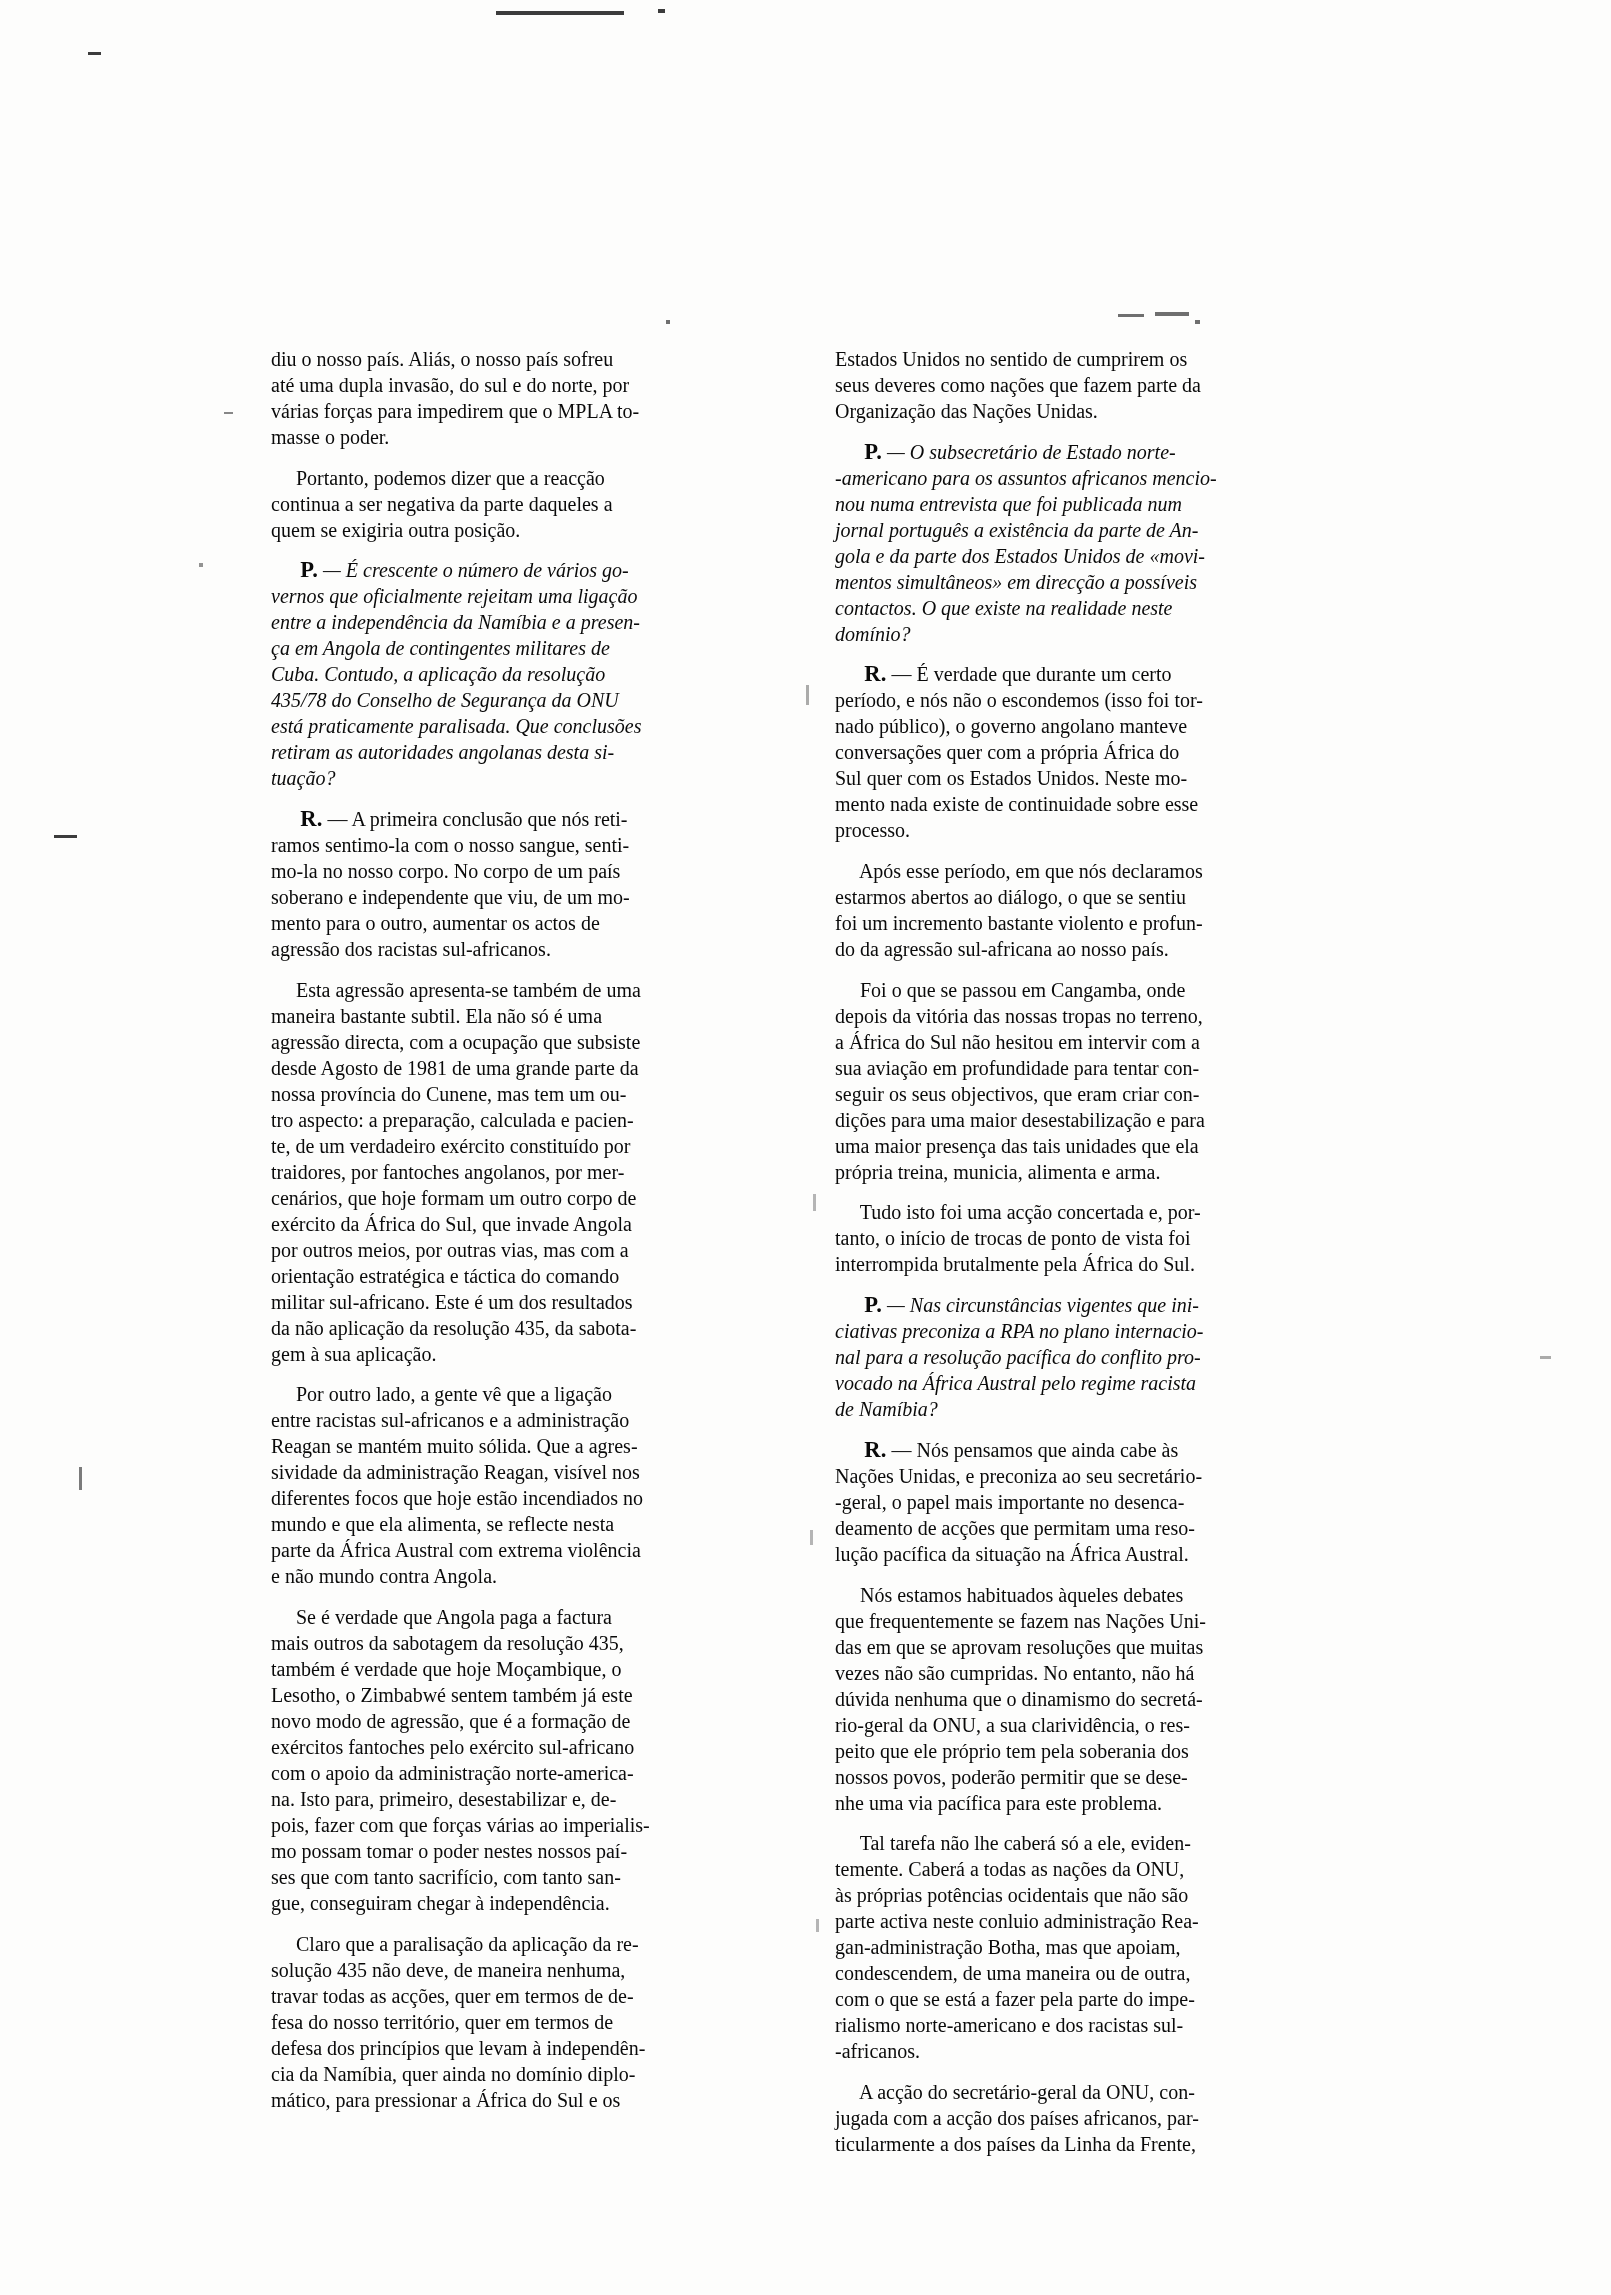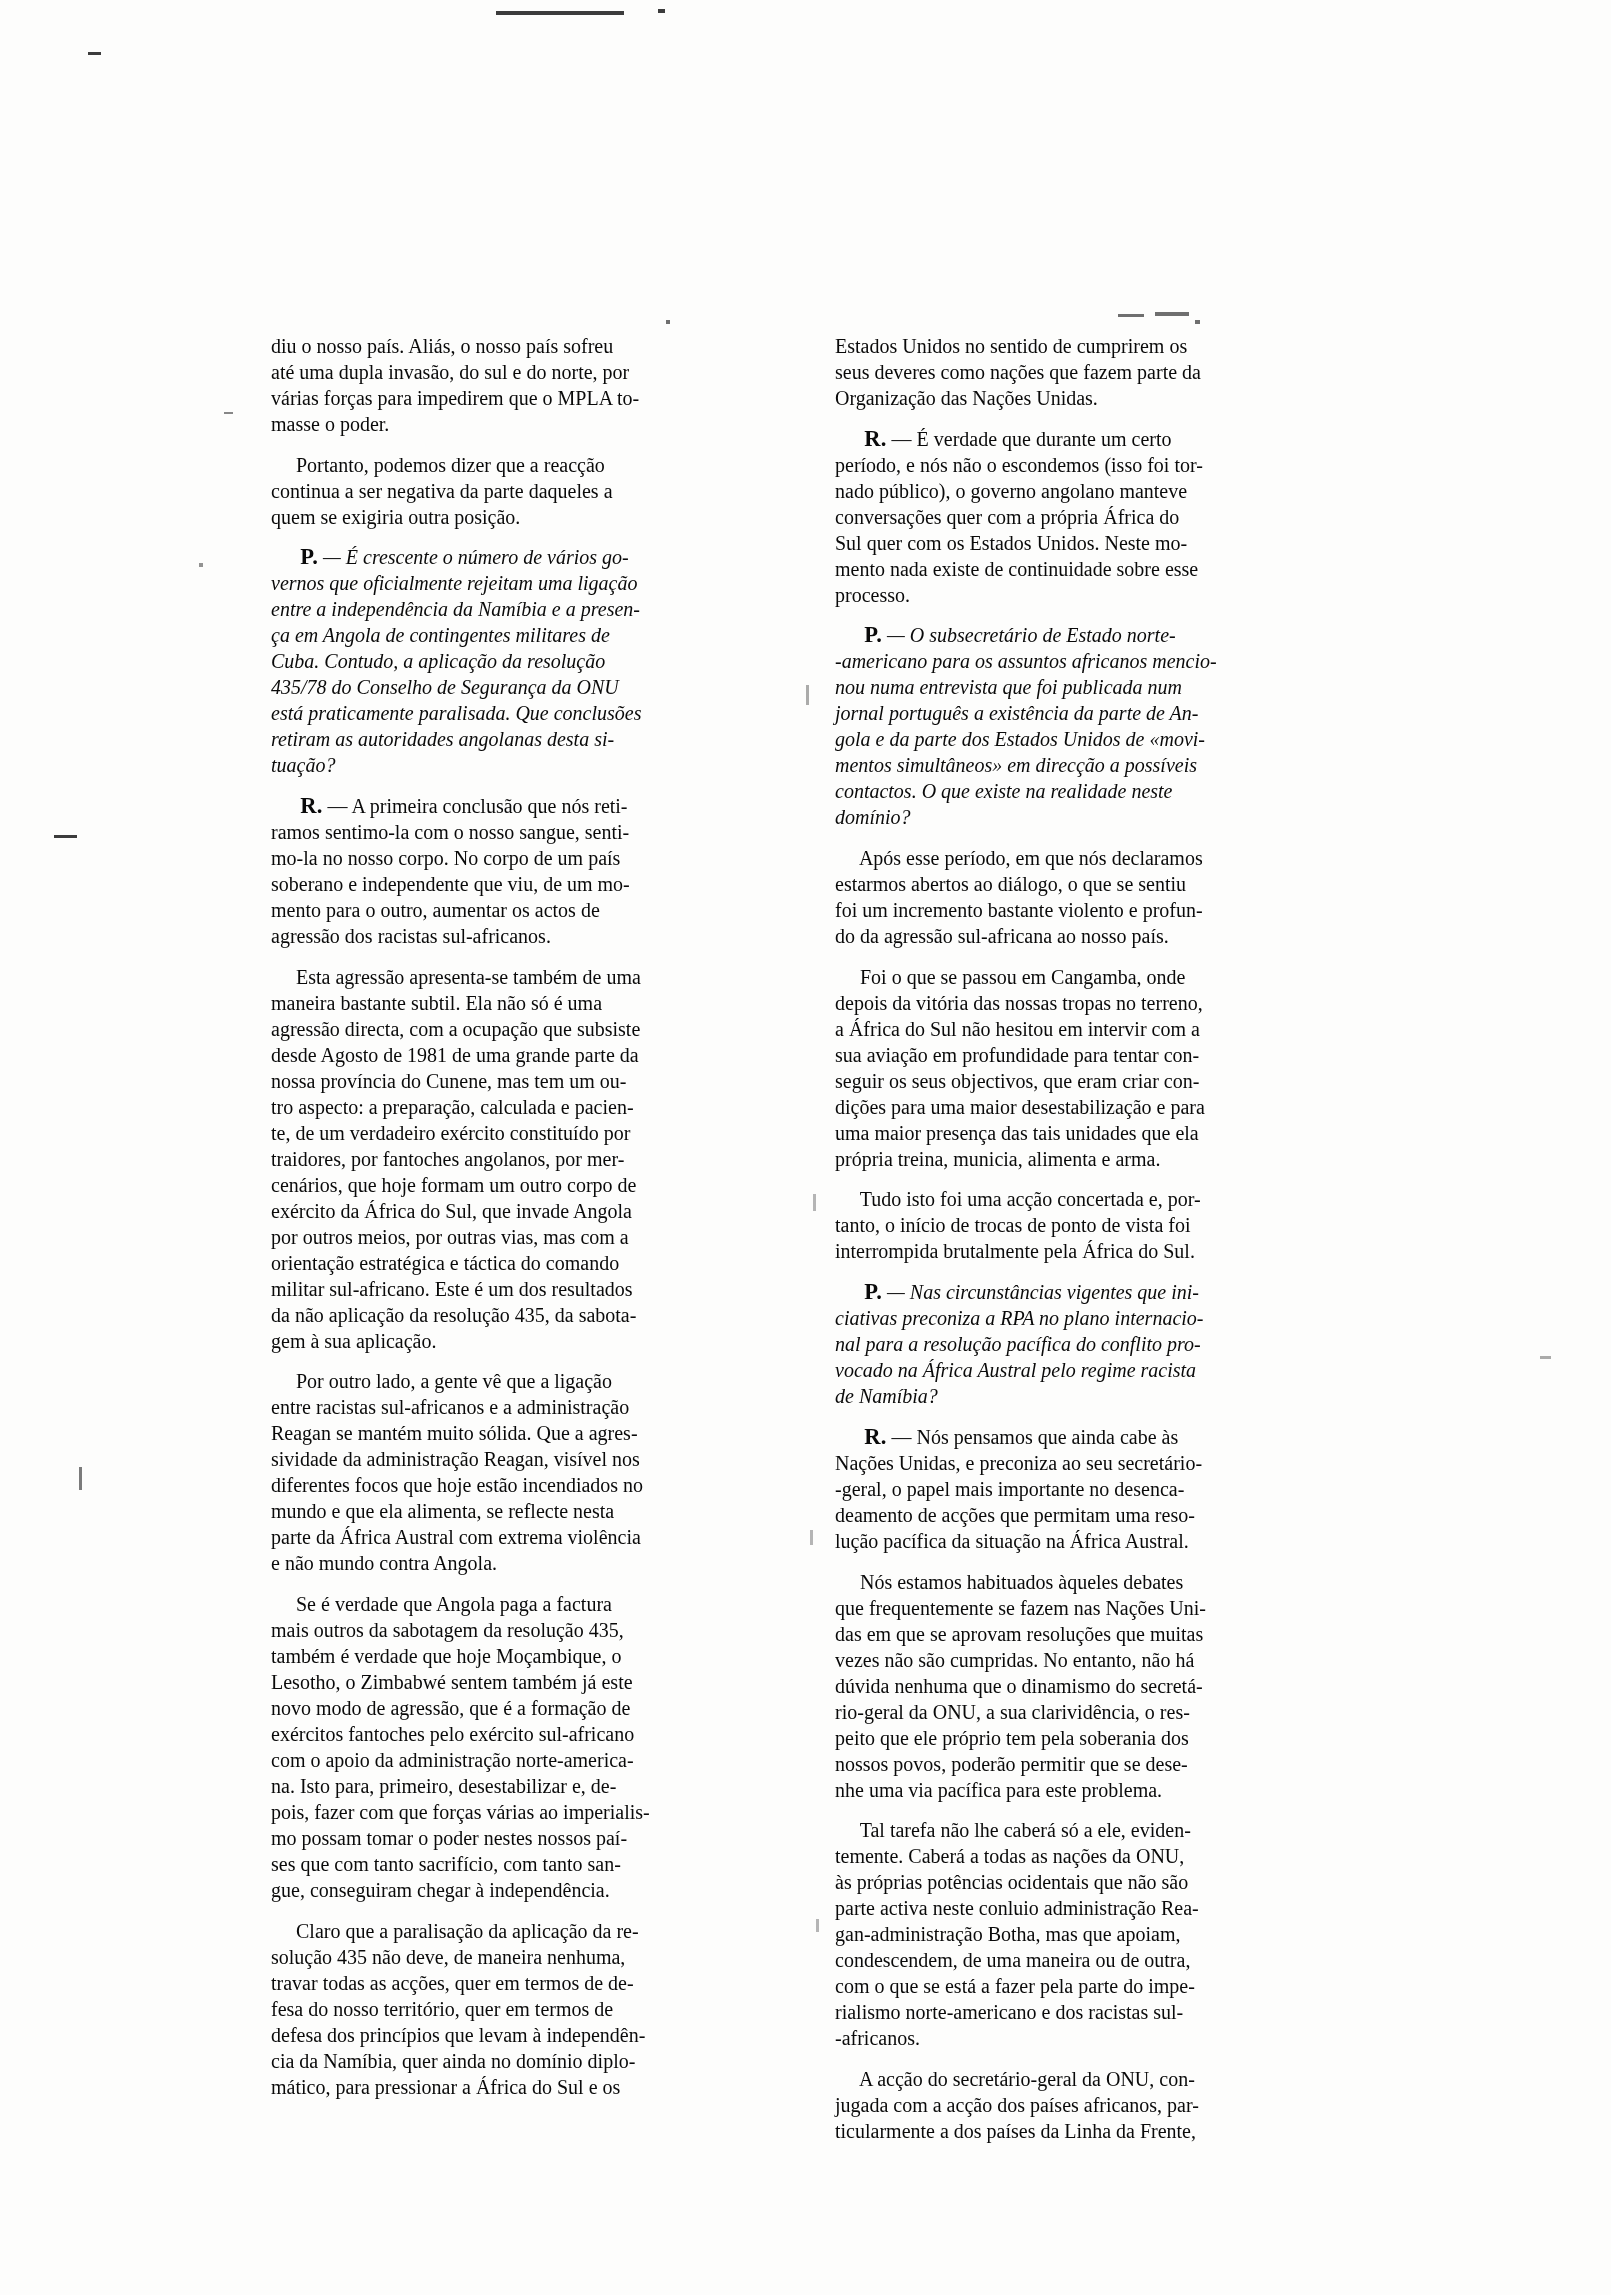--- a/index.html
+++ b/index.html
@@ -36,21 +36,21 @@
   .mark-col-sep-a { left: 806px; top: 685px;width: 2.5px;   height: 19.7px; opacity:.35;}
   .mark-col-sep-b { left: 813px; top: 1194px;width: 2.5px;   height: 16.7px; opacity:.3;}
   .mark-col-sep-c { left: 810px; top: 1530px;width: 2.5px;   height: 14.7px; opacity:.3;}
   .mark-col-sep-d { left: 816px; top: 1919px;width: 2.5px;   height: 12.8px; opacity:.3;}
   .mark-l-dot-1   { left: 199px;  top: 563px;width: 3.9px;   height: 3.9px;  opacity:.45;}
   .mark-r-edge    { left: 1540px; top: 1356px;width: 10.8px;  height: 2.5px;  opacity:.35;}
 
   
   .col {
     position: absolute;
-    top: 333px;
+    top: 346px;
     width: 526px;
     font-size: 20px;
     line-height: 26px;
     text-align: justify;
     text-justify: inter-word;
   }
   #col-left  { left: 271px; }
   #col-right { left: 835px; }
 
   .para {
@@ -184,40 +184,40 @@
         <span class="line j" style="white-space: pre;">cia da Namíbia, quer ainda no domínio diplo-</span>
         <span class="line">mático, para pressionar a África do Sul e os</span>
       </p>
     </div>
   <div class="col" id="col-right">
       <p class="para">
         <span class="line j" style="white-space: pre;">Estados Unidos no sentido de cumprirem os</span>
         <span class="line j" style="white-space: pre;">seus deveres como nações que fazem parte da</span>
         <span class="line">Organização das Nações Unidas.</span>
       </p>
-      <p class="para spaced">
-        <span class="line j" style="white-space: pre;"><span class="qlabel">     R.</span><span> — É verdade que durante um certo</span></span>
-        <span class="line j" style="white-space: pre;">período, e nós não o escondemos (isso foi tor-</span>
-        <span class="line j" style="white-space: pre;">nado público), o governo angolano manteve</span>
-        <span class="line j" style="white-space: pre;">conversações quer com a própria África do</span>
-        <span class="line j" style="white-space: pre;">Sul quer com os Estados Unidos. Neste mo-</span>
-        <span class="line j" style="white-space: pre;">mento nada existe de continuidade sobre esse</span>
-        <span class="line">processo.</span>
-      </p>
       <p class="para spaced ital">
         <span class="line j" style="white-space: pre;"><span class="qlabel">     P.</span><span> — O subsecretário de Estado norte-</span></span>
         <span class="line j" style="white-space: pre;">-americano para os assuntos africanos mencio-</span>
         <span class="line j" style="white-space: pre;">nou numa entrevista que foi publicada num</span>
         <span class="line j" style="white-space: pre;">jornal português a existência da parte de An-</span>
         <span class="line j" style="white-space: pre;">gola e da parte dos Estados Unidos de «movi-</span>
         <span class="line j" style="white-space: pre;">mentos simultâneos» em direcção a possíveis</span>
         <span class="line j" style="white-space: pre;">contactos. O que existe na realidade neste</span>
         <span class="line">domínio?</span>
       </p>
       <p class="para spaced">
+        <span class="line j" style="white-space: pre;"><span class="qlabel">     R.</span><span> — É verdade que durante um certo</span></span>
+        <span class="line j" style="white-space: pre;">período, e nós não o escondemos (isso foi tor-</span>
+        <span class="line j" style="white-space: pre;">nado público), o governo angolano manteve</span>
+        <span class="line j" style="white-space: pre;">conversações quer com a própria África do</span>
+        <span class="line j" style="white-space: pre;">Sul quer com os Estados Unidos. Neste mo-</span>
+        <span class="line j" style="white-space: pre;">mento nada existe de continuidade sobre esse</span>
+        <span class="line">processo.</span>
+      </p>
+      <p class="para spaced">
         <span class="line j" style="white-space: pre;">     Após esse período, em que nós declaramos</span>
         <span class="line j" style="white-space: pre;">estarmos abertos ao diálogo, o que se sentiu</span>
         <span class="line j" style="white-space: pre;">foi um incremento bastante violento e profun-</span>
         <span class="line">do da agressão sul-africana ao nosso país.</span>
       </p>
       <p class="para spaced">
         <span class="line j" style="white-space: pre;">     Foi o que se passou em Cangamba, onde</span>
         <span class="line j" style="white-space: pre;">depois da vitória das nossas tropas no terreno,</span>
         <span class="line j" style="white-space: pre;">a África do Sul não hesitou em intervir com a</span>
         <span class="line j" style="white-space: pre;">sua aviação em profundidade para tentar con-</span>

